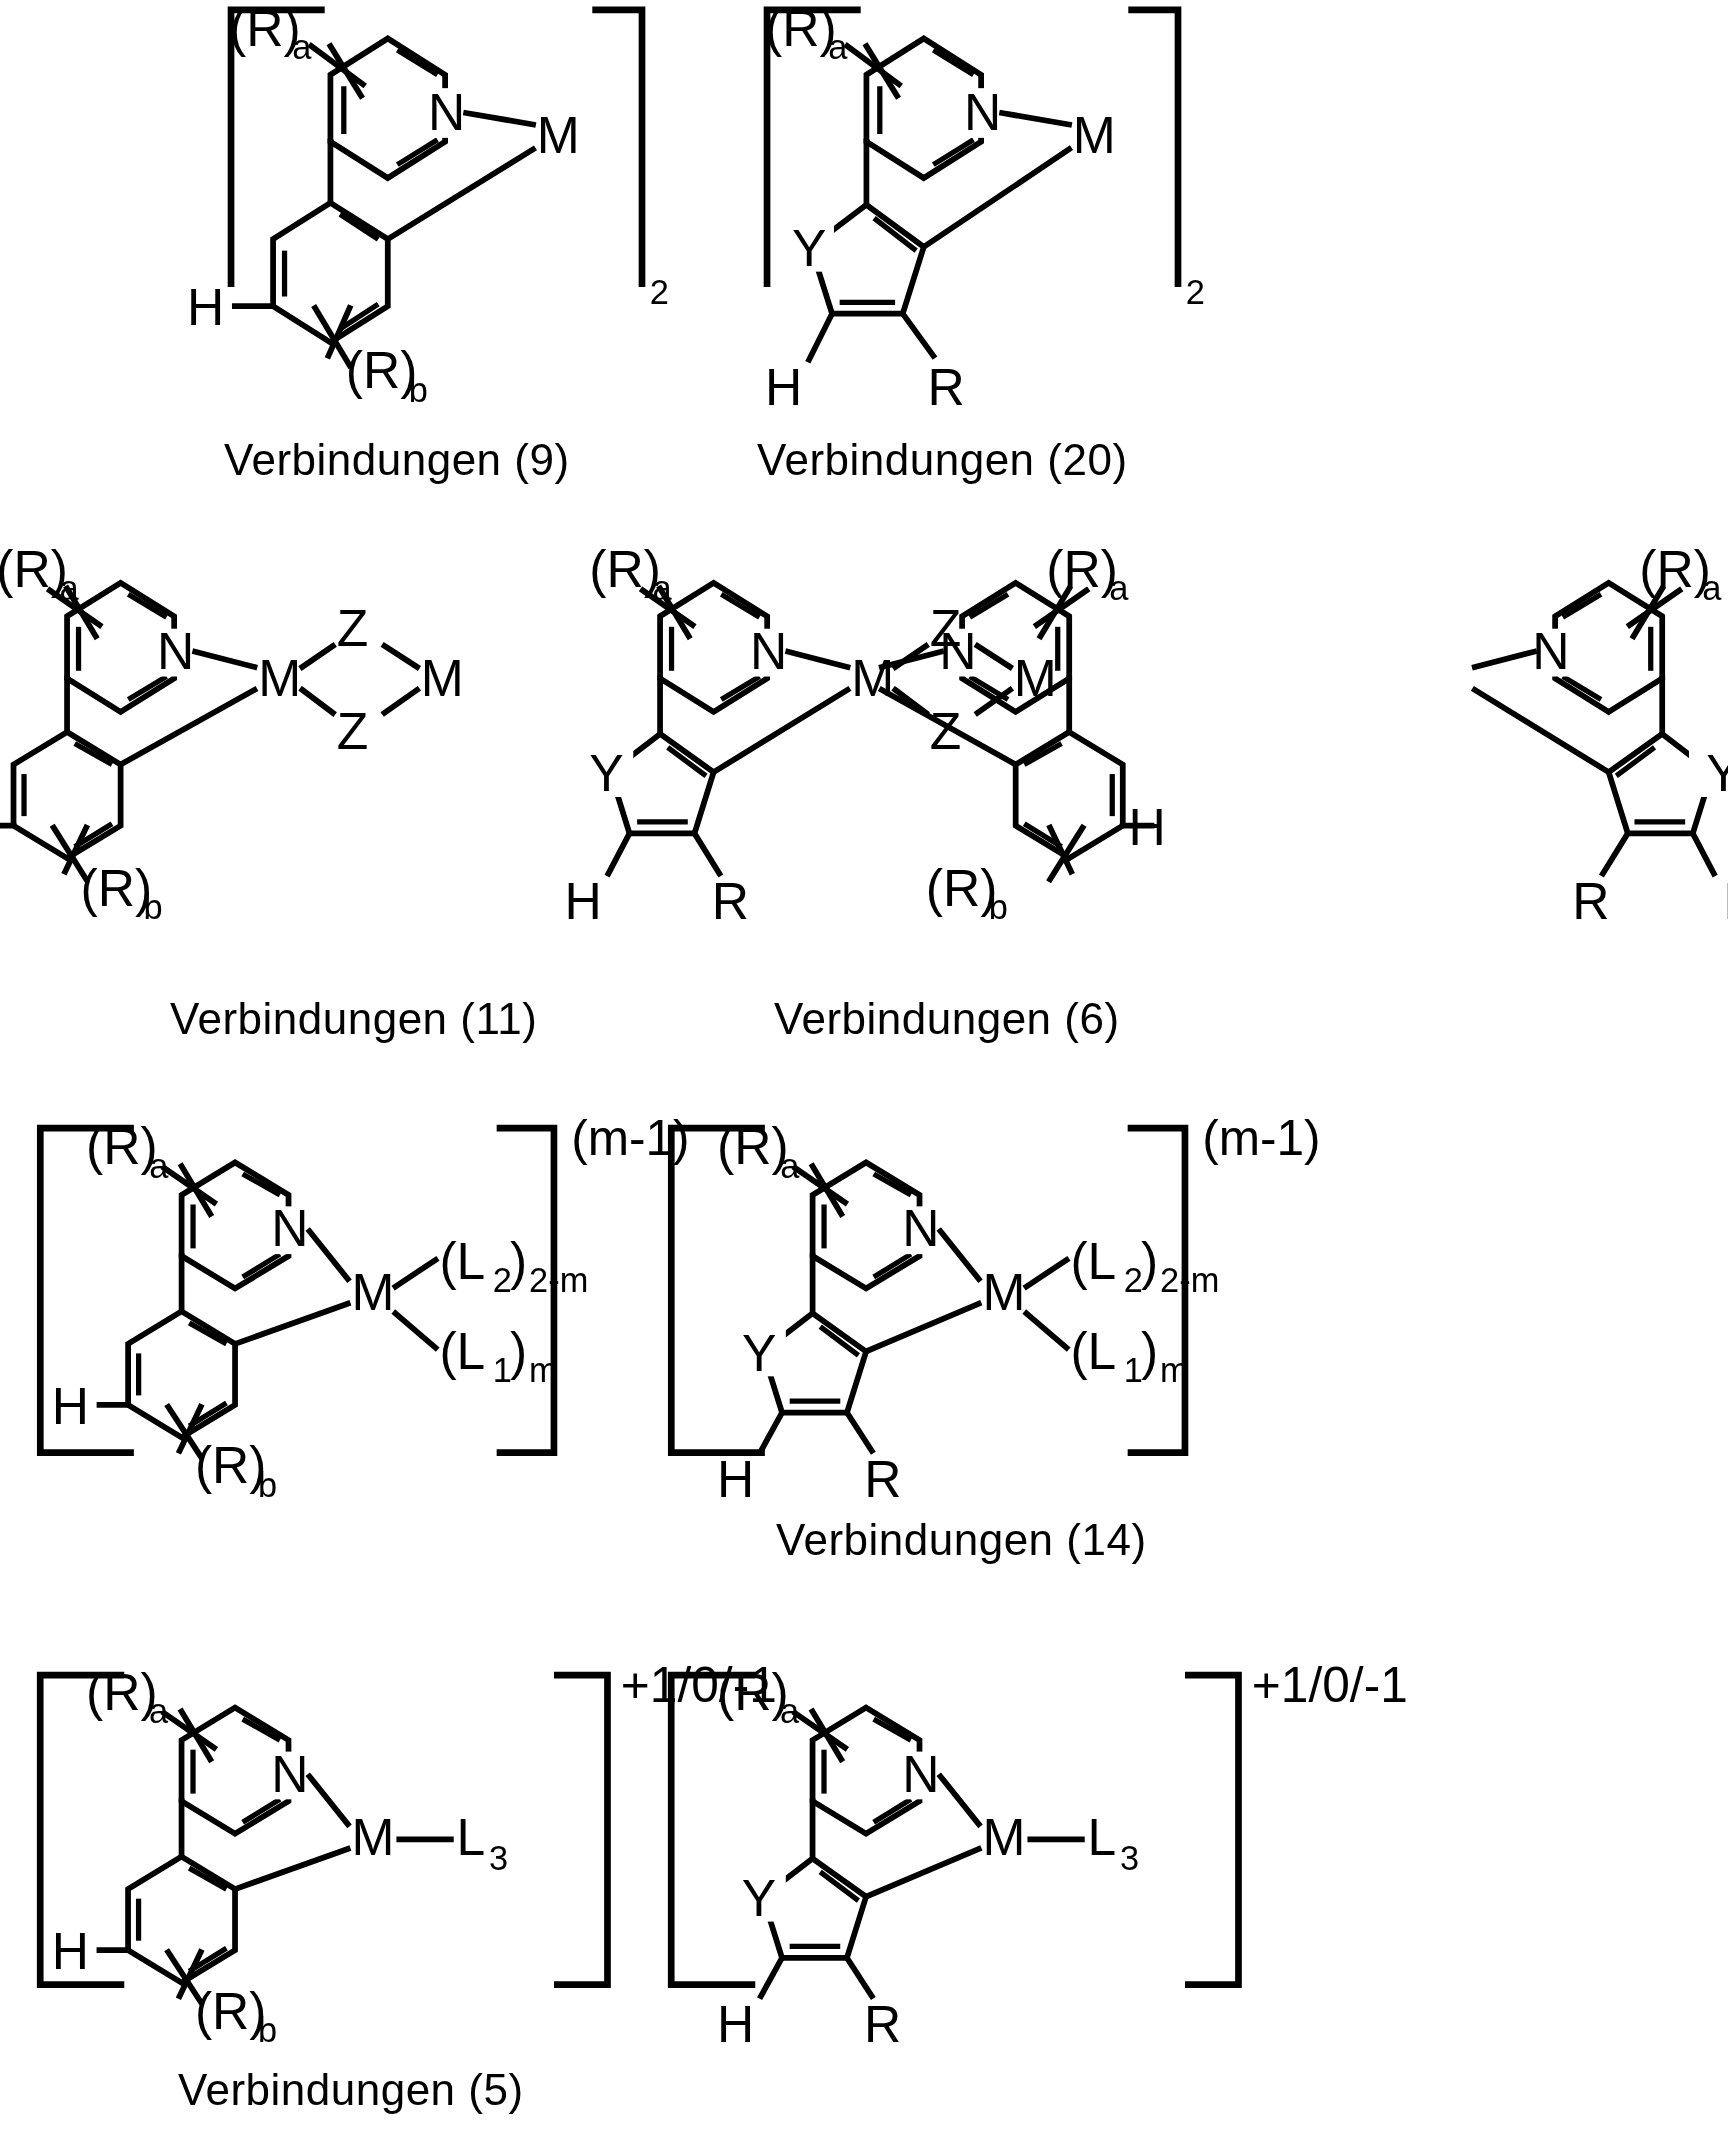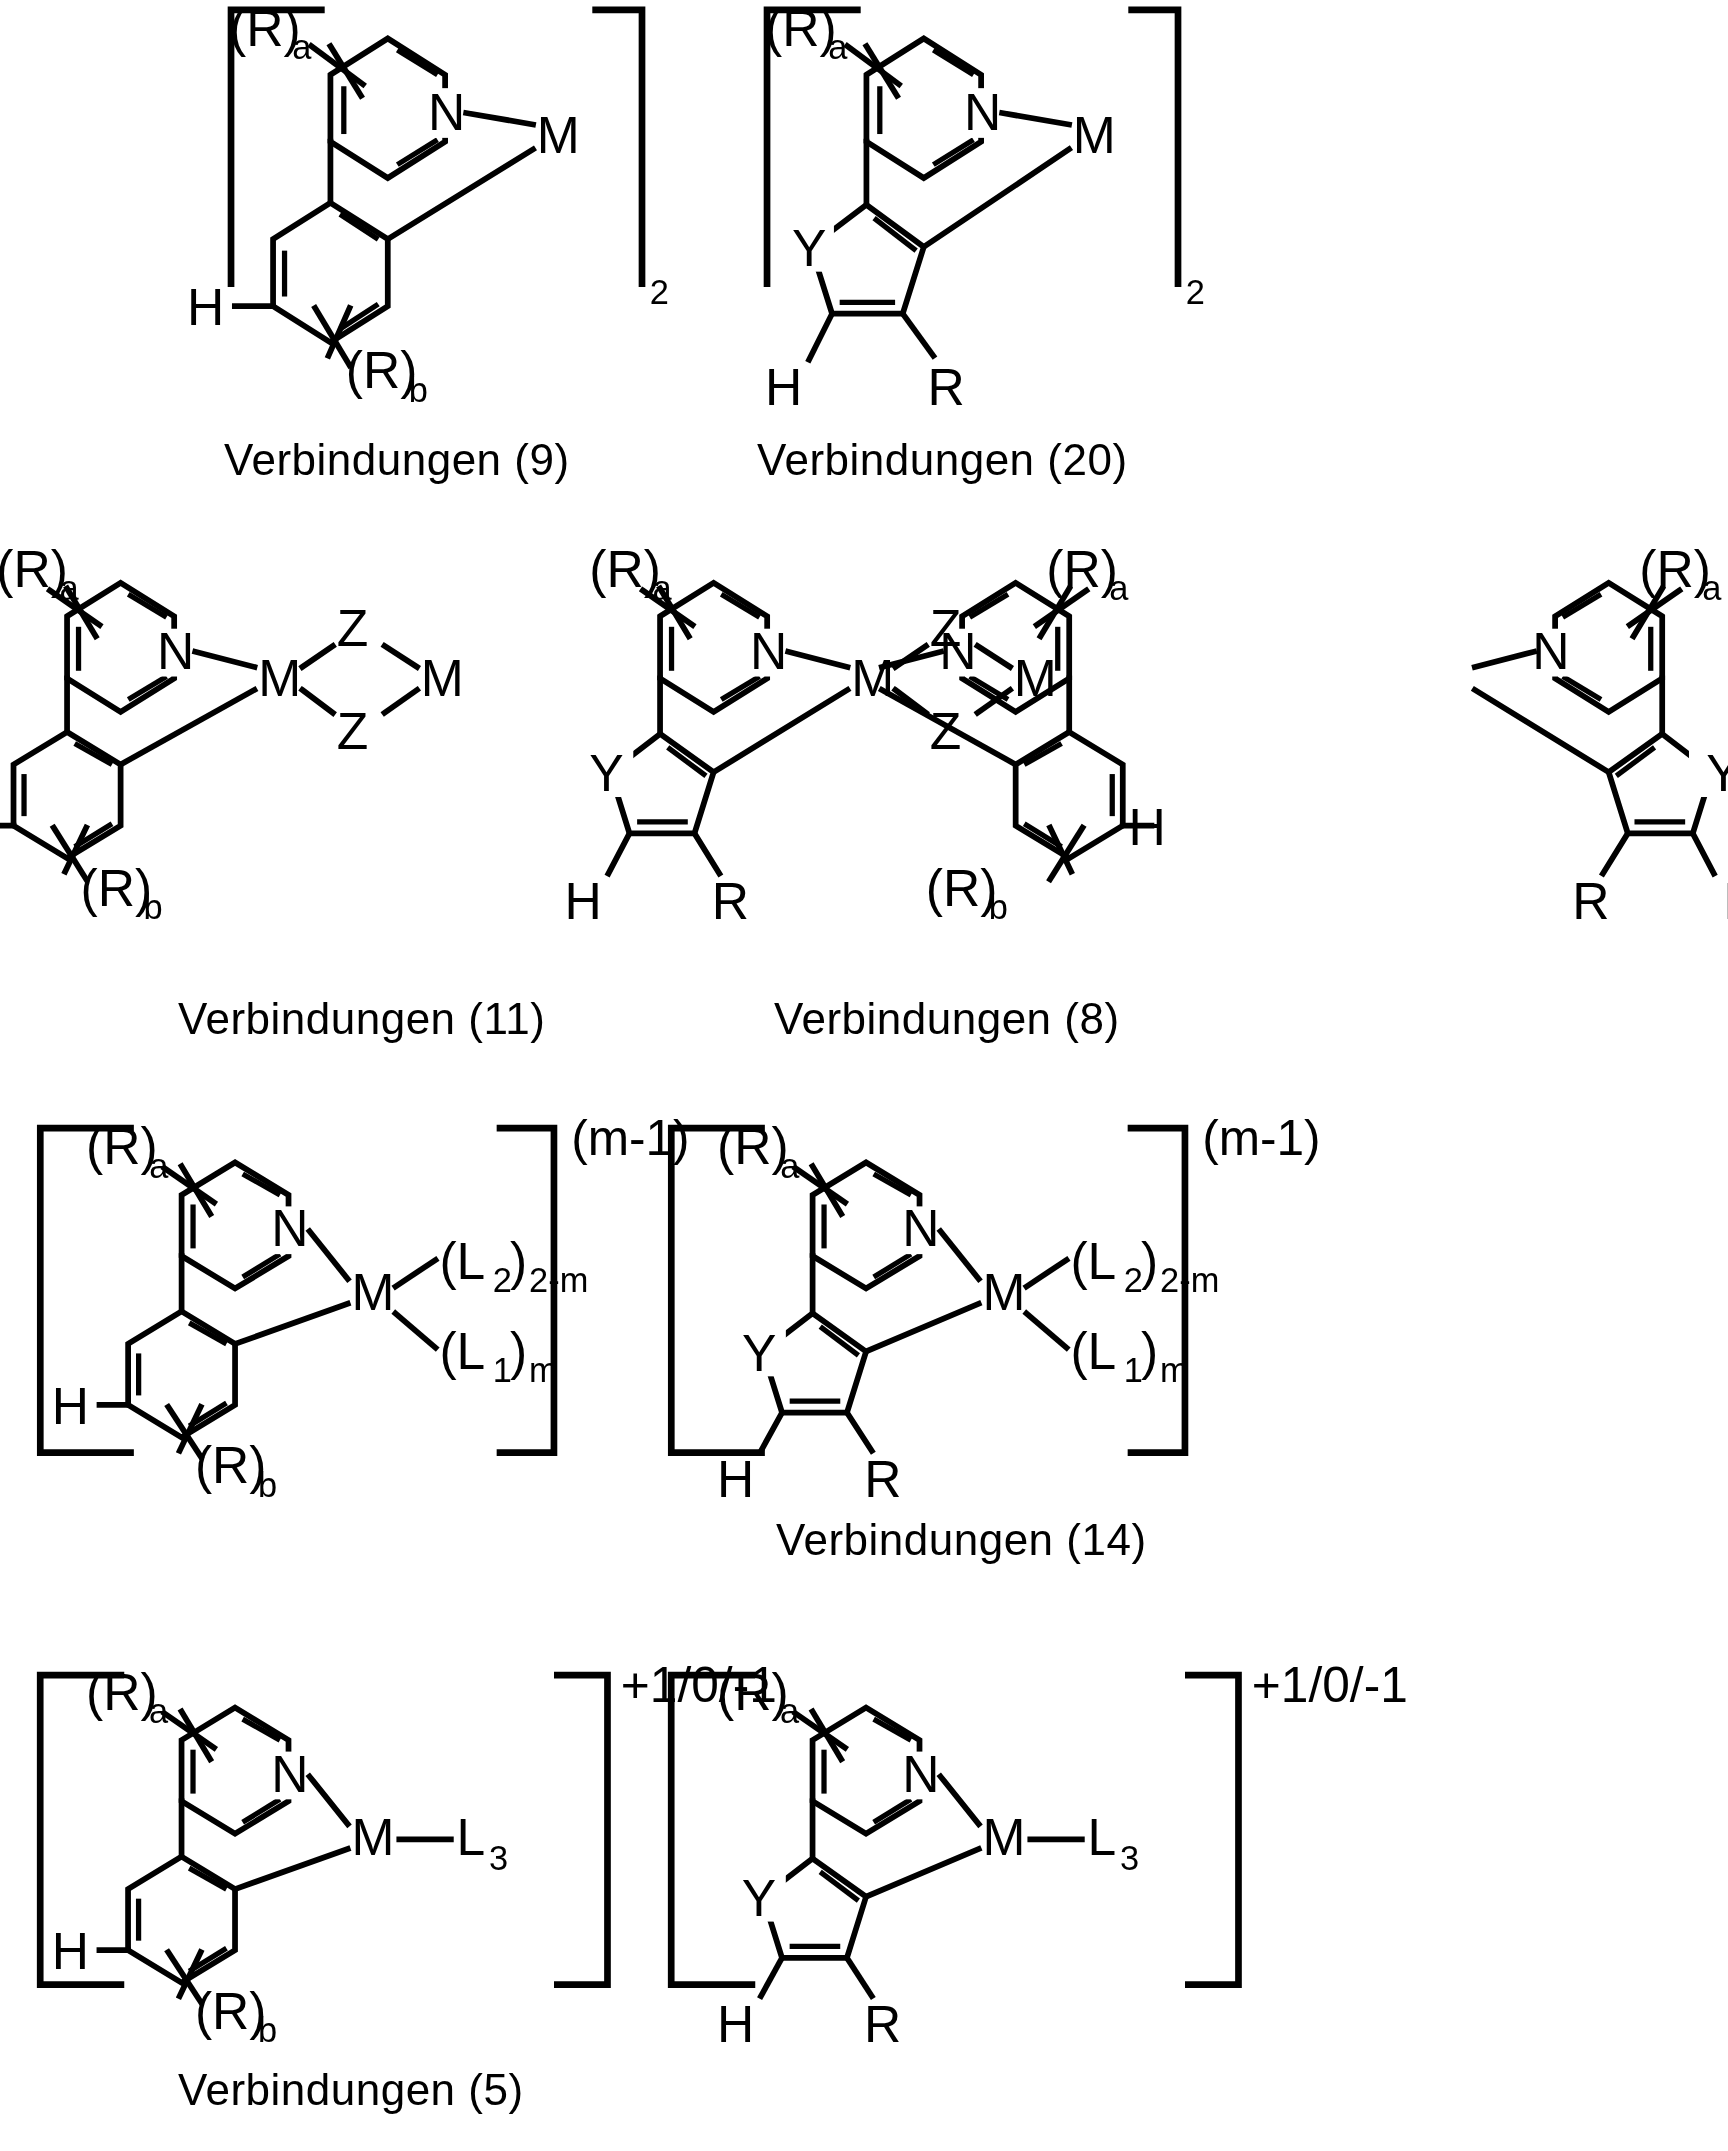--- a/index.html
+++ b/index.html
@@ -232,21 +232,21 @@
         <line class="bond" x1="126" y1="240" x2="266" y2="162"></line>
       </g>
       <text class="atom" x="982" y="140">N</text>
       <text class="grp" x="1094" y="54">(R)</text>
       <text class="sub" x="1160" y="68">a</text>
       <text class="atom" x="1180" y="324">H</text>
       <text class="grp" x="968" y="388">(R)</text>
       <text class="sub" x="1034" y="402">b</text>
     </svg>
   </div>
-  <div class="caption" style="left:178px; top:994px;">Verbindungen (11)</div>
+  <div class="caption" style="left:170px; top:994px;">Verbindungen (11)</div>
 
   <div class="cell" style="left:593px; top:535px;">
     <svg width="574" height="306" viewBox="0 0 600 320">
 
       <polygon class="bond" points="70,85 126,50 182,85 182,150 126,185 70,150" fill="none"></polygon>
       <line class="bond-thin" x1="82" y1="96" x2="82" y2="142"></line>
       <line class="bond-thin" x1="134" y1="62" x2="174" y2="86"></line>
       <line class="bond-thin" x1="134" y1="172" x2="174" y2="148"></line>
       <rect x="158" y="98" width="48" height="50" fill="#ffffff"></rect>
       <text class="atom" x="164" y="140">N</text>
@@ -307,21 +307,21 @@
         <line class="bond" x1="126" y1="248" x2="266" y2="162"></line>
       </g>
       <text class="atom" x="982" y="140">N</text>
       <text class="grp" x="1094" y="54">(R)</text>
       <text class="sub" x="1160" y="68">a</text>
       <text class="atom" x="1164" y="268">Y</text>
       <text class="atom" x="1182" y="402">H</text>
       <text class="atom" x="1024" y="402">R</text>
     </svg>
   </div>
-  <div class="caption" style="left:774px; top:994px;">Verbindungen (8)</div>
+  <div class="caption" style="left:774px; top:994px;">Verbindungen (6)</div>
 
   <div class="cell" style="left:19px; top:1109px;">
     <svg width="688" height="401" viewBox="0 0 720 420">
       <path class="brk" d="M 120 20 L 22 20 L 22 360 L 120 360"></path>
       <path class="brk" d="M 500 20 L 560 20 L 560 360 L 500 360"></path>
 
       <polygon class="bond" points="170,90 226,56 282,90 282,154 226,188 170,154" fill="none"></polygon>
       <line class="bond-thin" x1="182" y1="100" x2="182" y2="146"></line>
       <line class="bond-thin" x1="234" y1="68" x2="273" y2="90"></line>
       <line class="bond-thin" x1="234" y1="176" x2="273" y2="152"></line>

